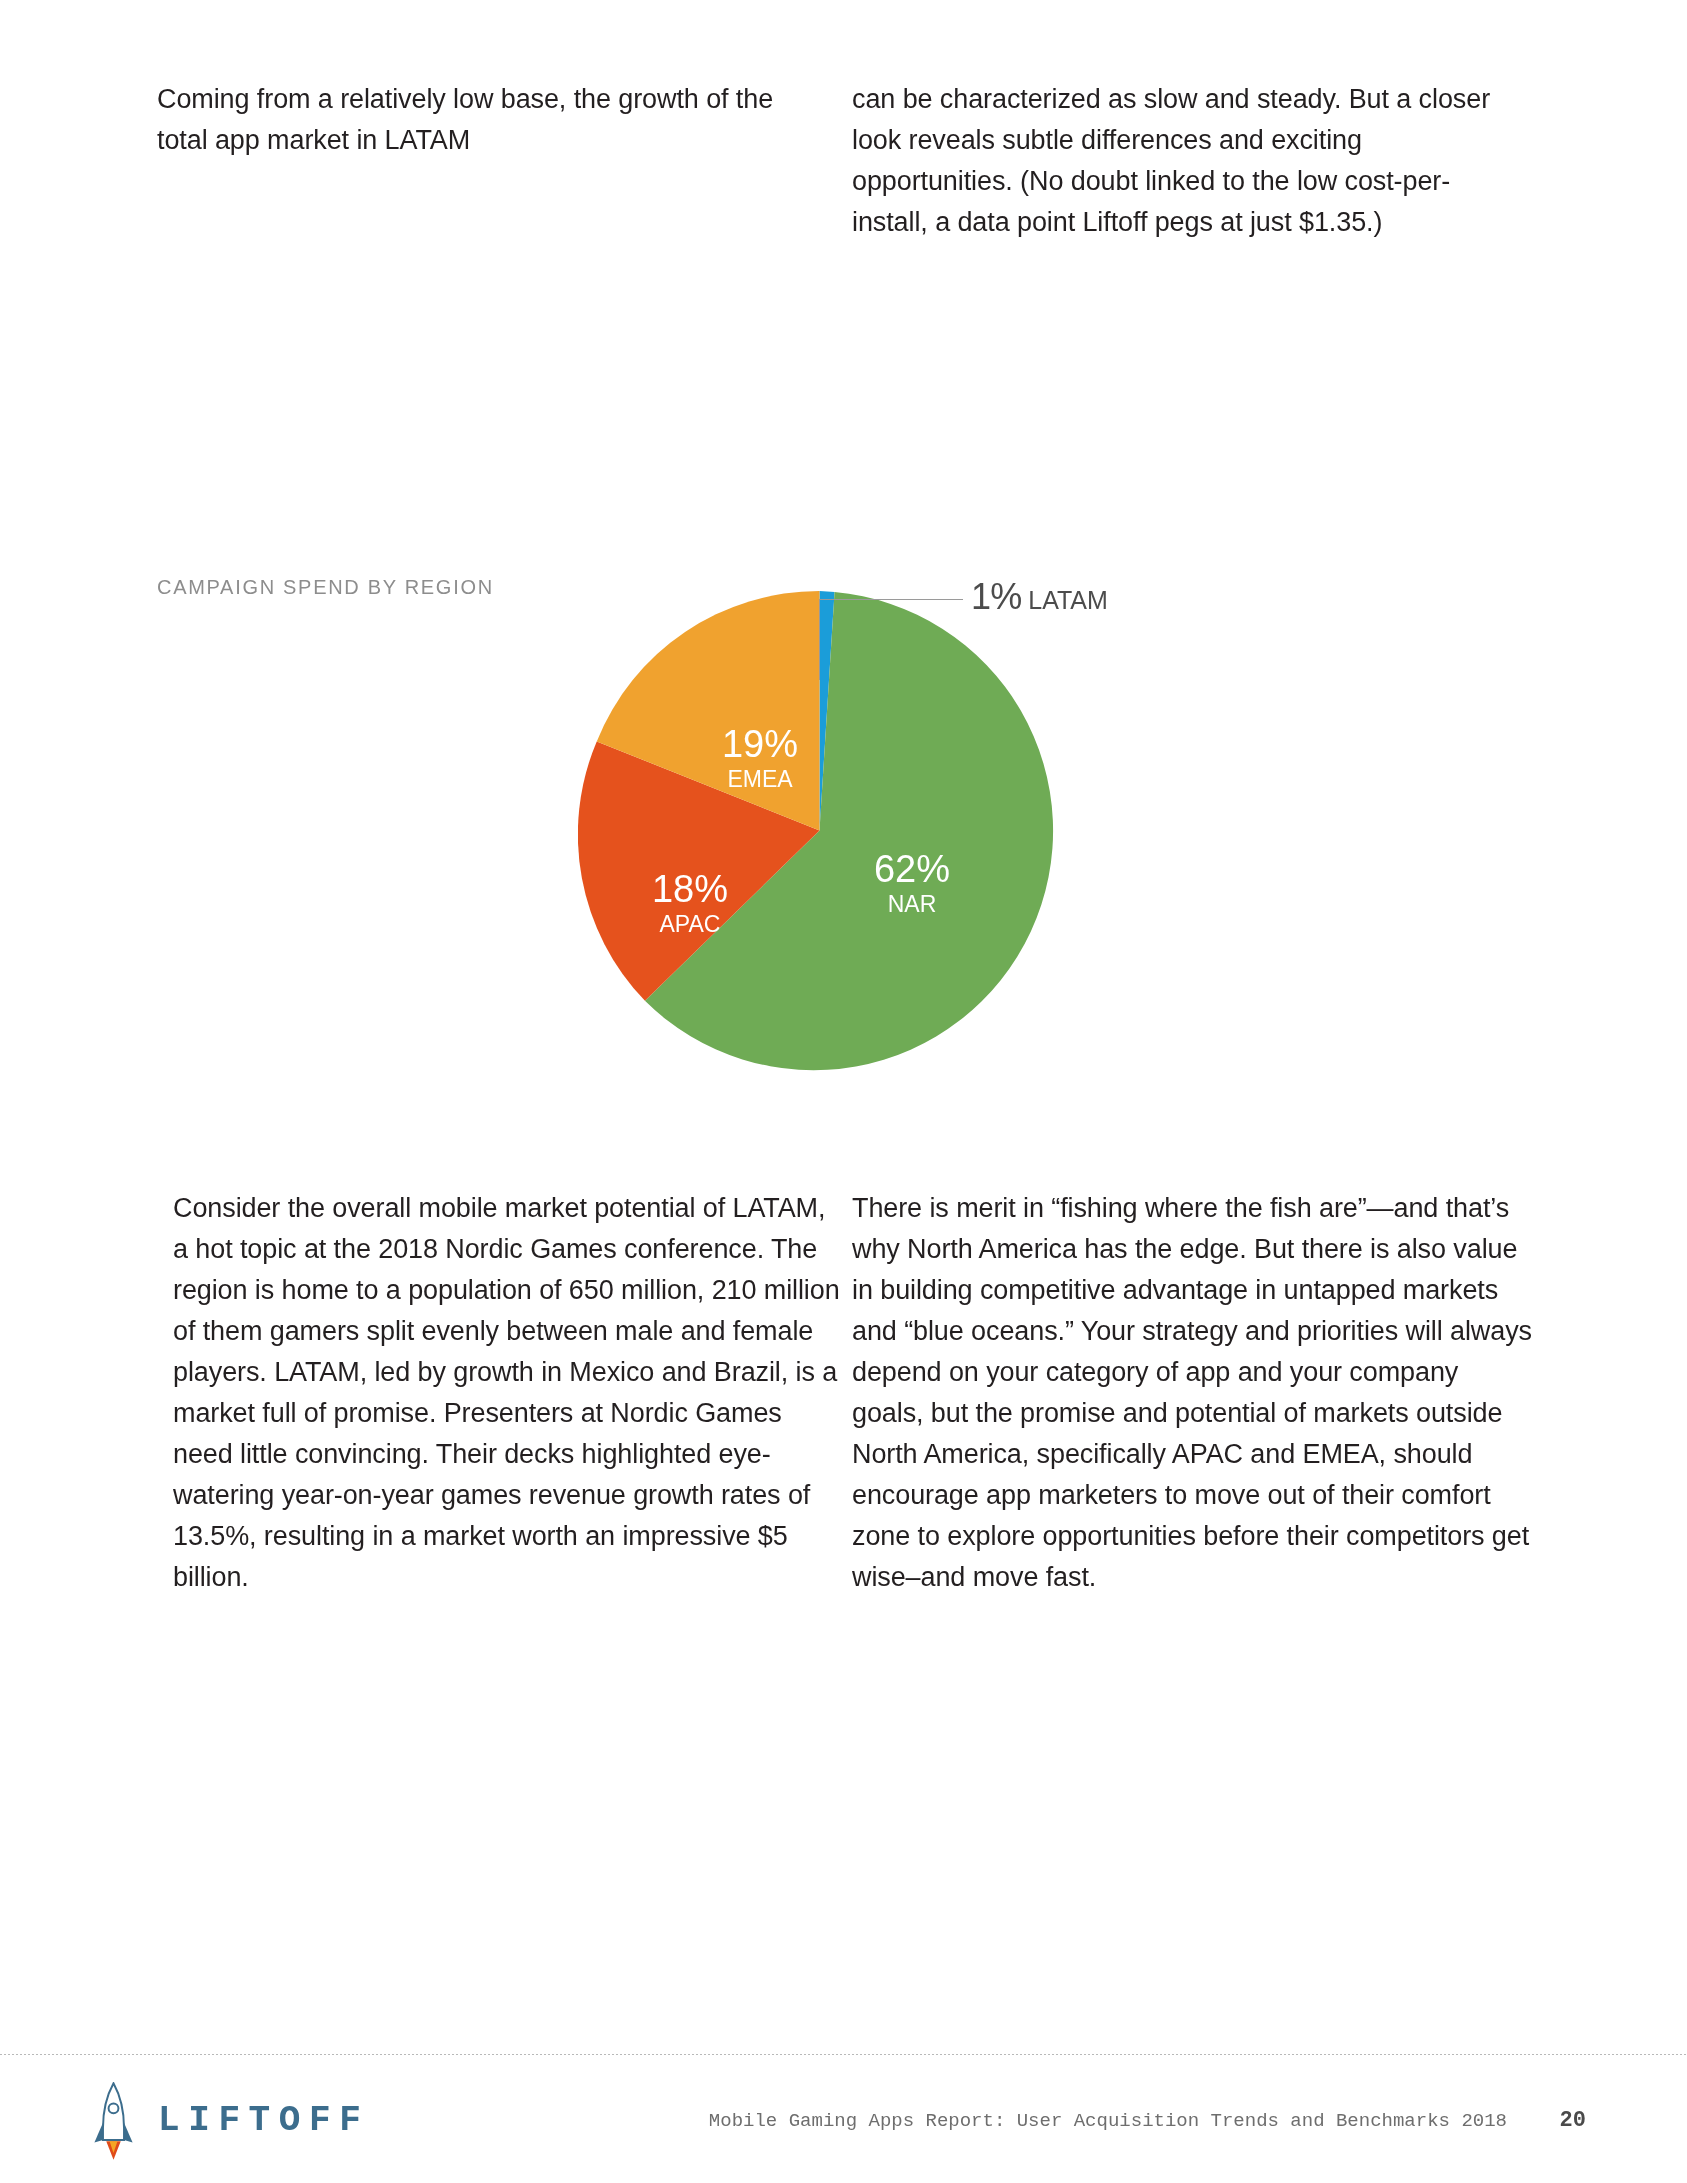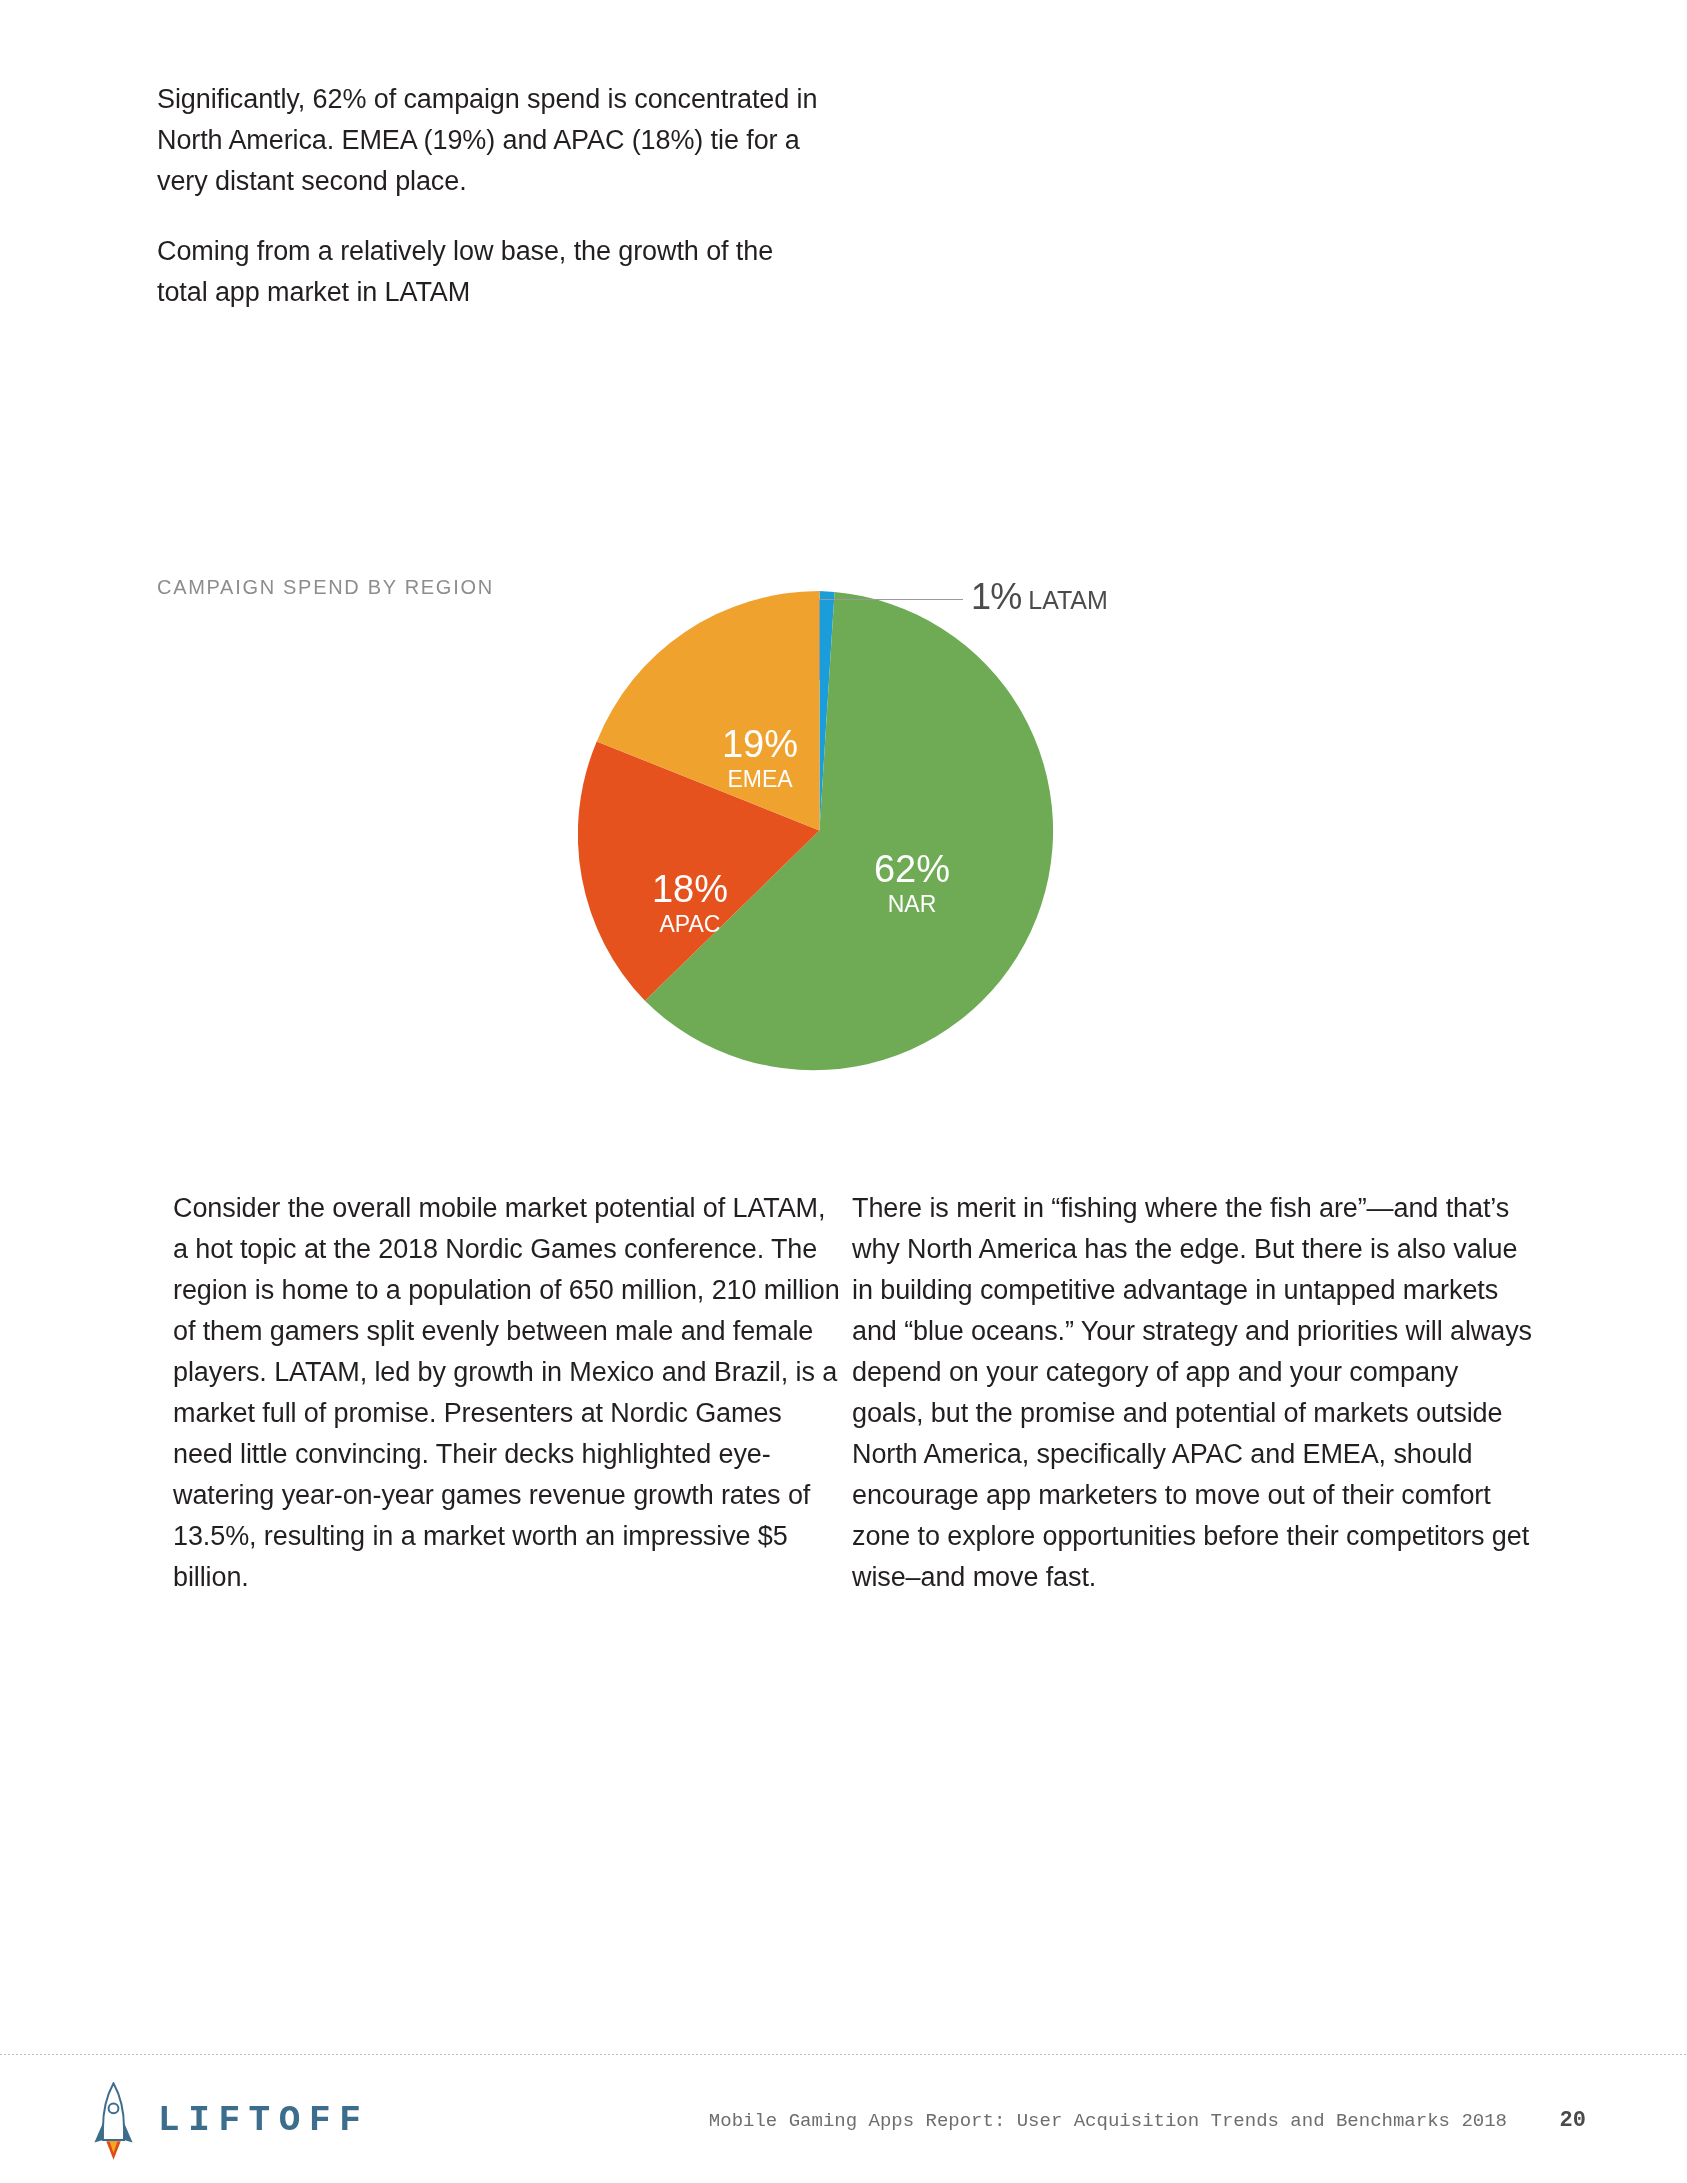--- a/index.html
+++ b/index.html
@@ -202,24 +202,26 @@
     font-weight: bold;
     margin-left: 14.6px;
   }
 </style>
 </head>
 <body>
 
 <div class="page">
 
   <div class="col-left-top">
-    <p class="body">Significantly, 62% of campaign spend is concentrated in North America. EMEA (19%) and APAC (18%) tie for a very distant second place.</p>
     <p class="body">Coming from a relatively low base, the growth of the total app market in LATAM</p>
   </div>
 
+  <div class="col-right-top">
+    <p class="body">can be characterized as slow and steady. But a closer look reveals subtle differences and exciting opportunities. (No doubt linked to the low cost-per-install, a data point Liftoff pegs at just $1.35.)</p>
+  </div>
 
   <div class="chart-block">
 
     <div class="chart-title">CAMPAIGN SPEND BY REGION</div>
 
     <div class="pie-wrap">
       <svg width="483" height="483" viewBox="0 0 730 730">
 
         <path d="M365,365 L365,3 A362,362 0 0,1 387.74,4.71 Z" fill="#1b9dd9"></path>
 

